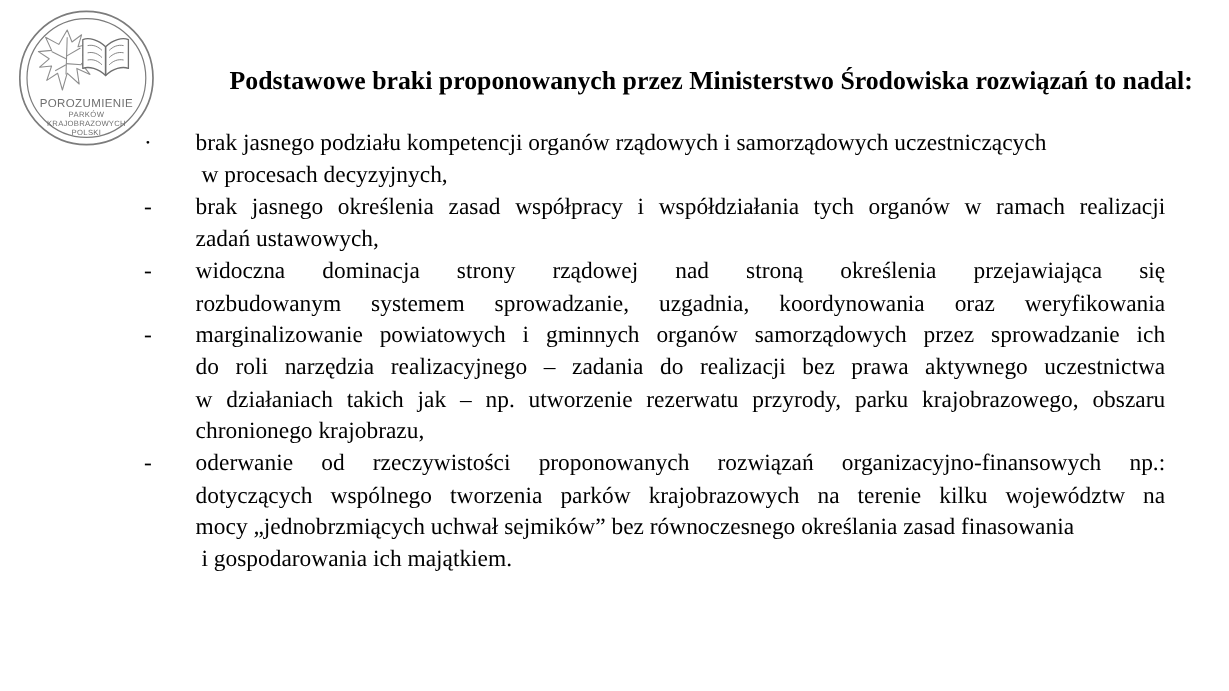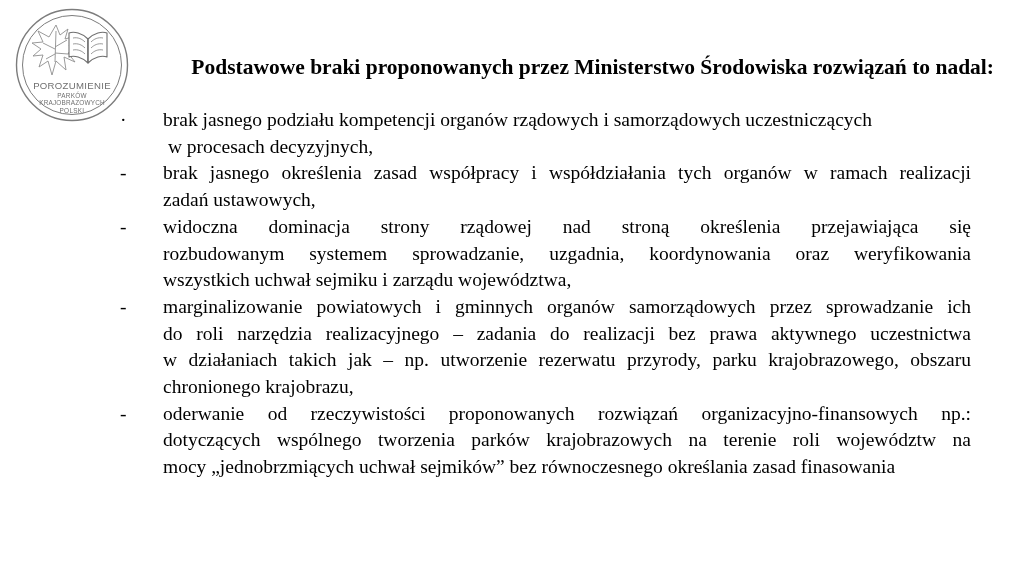--- a/index.html
+++ b/index.html
@@ -90,35 +90,35 @@
         <div class="bullet-lines">
           <div class="bullet-line just">brak jasnego określenia zasad współpracy i współdziałania tych organów w ramach realizacji</div>
           <div class="bullet-line">zadań ustawowych,</div>
         </div>
       </div>
       <div class="bullet-item">
         <span class="bullet-marker">-</span>
         <div class="bullet-lines">
           <div class="bullet-line just">widoczna dominacja strony rządowej nad stroną określenia przejawiająca się</div>
           <div class="bullet-line just">rozbudowanym systemem sprowadzanie, uzgadnia, koordynowania oraz weryfikowania</div>
-          <div class="bullet-line">wszystkich uchwał sejmiku i zarządu województwa,</div>
         </div>
       </div>
       <div class="bullet-item">
         <span class="bullet-marker">-</span>
         <div class="bullet-lines">
           <div class="bullet-line just">marginalizowanie powiatowych i gminnych organów samorządowych przez sprowadzanie ich</div>
           <div class="bullet-line just">do roli narzędzia realizacyjnego – zadania do realizacji bez prawa aktywnego uczestnictwa</div>
           <div class="bullet-line just">w działaniach takich jak – np. utworzenie rezerwatu przyrody, parku krajobrazowego, obszaru</div>
           <div class="bullet-line">chronionego krajobrazu,</div>
         </div>
       </div>
       <div class="bullet-item">
         <span class="bullet-marker">-</span>
         <div class="bullet-lines">
           <div class="bullet-line just">oderwanie od rzeczywistości proponowanych rozwiązań organizacyjno-finansowych np.:</div>
-          <div class="bullet-line just">dotyczących wspólnego tworzenia parków krajobrazowych na terenie roli województw na</div>
+          <div class="bullet-line just">dotyczących wspólnego tworzenia parków krajobrazowych na terenie kilku województw na</div>
           <div class="bullet-line">mocy „jednobrzmiących uchwał sejmików” bez równoczesnego określania zasad finasowania</div>
+          <div class="bullet-line"> i gospodarowania ich majątkiem.</div>
         </div>
       </div>
     </div>
 
 </div>
 
 </body></html>

